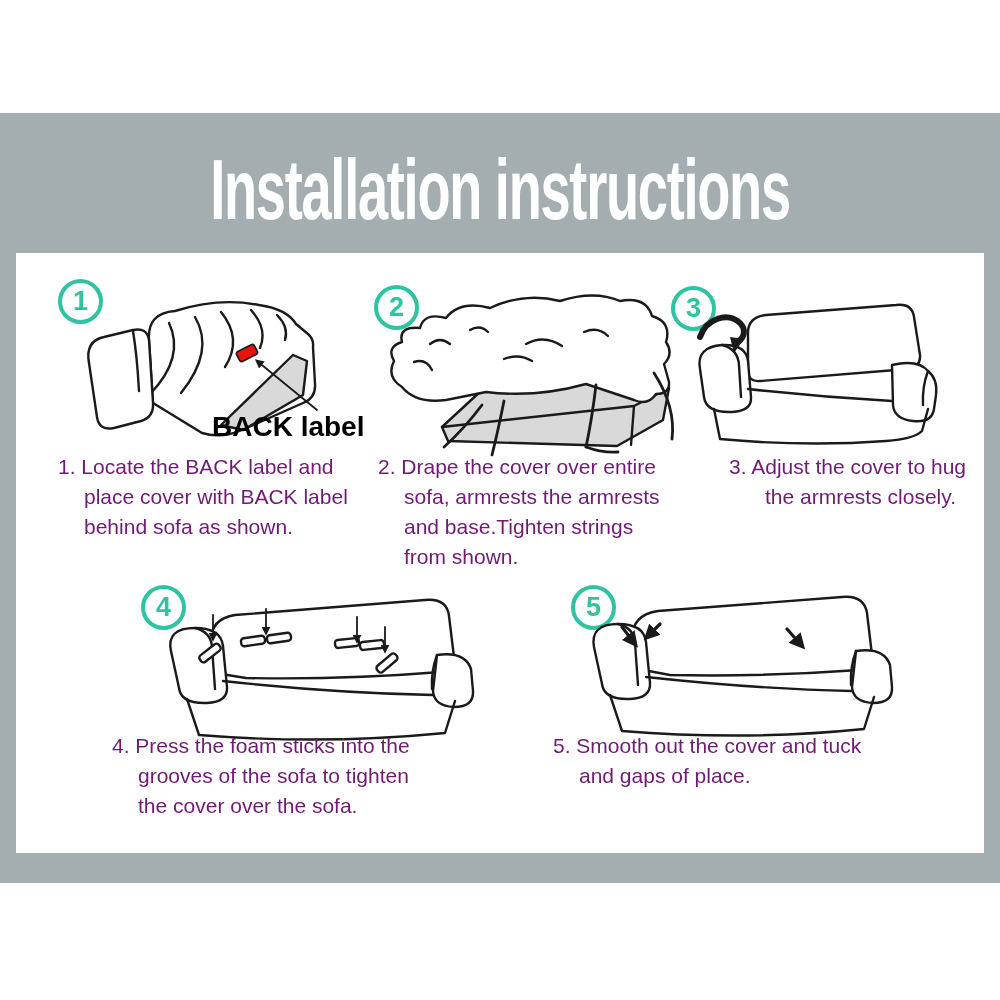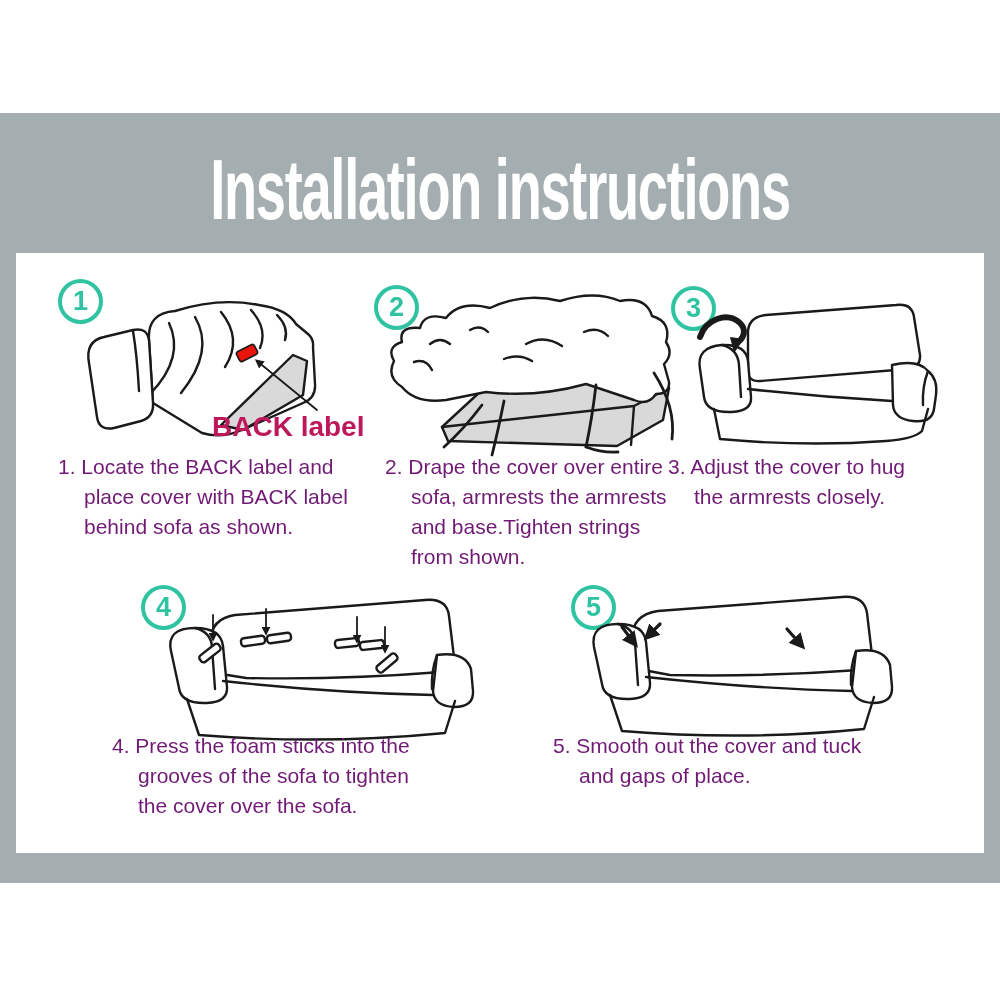--- a/index.html
+++ b/index.html
@@ -7,21 +7,21 @@
          font-family:"Liberation Sans",sans-serif;text-decoration:underline;}
   .gray-band{position:absolute;left:0;top:113px;width:1000px;height:770px;background:#a4adb0;}
   .title{position:absolute;left:0;top:140px;width:1000px;text-align:center;color:#ffffff;
          font-size:86px;font-weight:bold;letter-spacing:-2px;white-space:nowrap;
          transform:scaleX(0.63);transform-origin:500px 0;}
   .content{position:absolute;left:16px;top:253px;width:968px;height:600px;background:#ffffff;}
   .badge{position:absolute;width:37px;height:37px;border:4.5px solid #2fc3a2;border-radius:50%;
          color:#2fc3a2;font-size:27px;font-weight:bold;display:flex;align-items:center;justify-content:center;}
   .cap{position:absolute;font-size:21px;line-height:30px;color:#701a75;}
   .cap .line + .line{margin-left:26px;}
-  .callout{position:absolute;font-size:28px;font-weight:bold;color:#be185d;white-space:nowrap;}
+  .callout{position:absolute;font-size:28px;font-weight:bold;color:#000000;white-space:nowrap;}
   svg.illus{position:absolute;overflow:visible;}
   svg.illus *{stroke:#1a1a1a;stroke-width:2.4;fill:none;stroke-linecap:round;stroke-linejoin:round;}
   svg.illus .fw{fill:#ffffff;}
   svg.illus .fs{fill:#d9d9d9;}
   svg.illus .fr{fill:#e8130b;stroke-width:1.6;}
   svg.illus .fi{fill:#1a1a1a;stroke:none;}
   svg.illus .thin{stroke-width:1.8;}
   svg.illus .mid{stroke-width:2.8;}
   svg.illus .thick{stroke-width:6;}
   svg.illus .arrow3{stroke-width:3.2;}
@@ -87,21 +87,21 @@
       <path d="M142,55 Q160,45 178,57"></path>
       <path d="M200,43 Q214,37 224,47"></path>
       <path d="M120,70 Q135,64 148,72"></path>
       <path class="mid" d="M98,116 Q80,140 60,158"></path>
       <path class="mid" d="M120,112 Q114,142 108,166"></path>
       <path class="mid" d="M212,96 Q208,130 202,158"></path>
       <path class="mid" d="M202,158 Q218,164 234,163"></path>
       <path class="mid" d="M270,84 Q292,118 288,150"></path>
     </svg>
 
-    <div class="cap" style="left:362px;top:199px;margin-left:7px;">
+    <div class="cap" style="left:362px;top:199px;">
       <div class="line">2. Drape the cover over entire</div>
       <div class="line">sofa, armrests the armrests</div>
       <div class="line">and base.Tighten strings</div>
       <div class="line">from shown.</div>
     </div>
 
     <div class="badge" style="left:655px;top:33px;">
       <span>3</span>
     </div>
 
@@ -110,21 +110,21 @@
       <path class="fw" d="M16,74 Q12,52 38,50 Q62,49 64,66 L67,102 Q68,116 48,117 Q22,118 20,102 Z"></path>
       <path d="M38,50 Q54,54 55,70 L57,102"></path>
       <path class="fw" d="M208,70 Q234,64 244,76 Q254,84 252,100 L250,114 Q248,128 229,126 Q210,124 209,110 Z"></path>
       <path d="M244,76 Q238,92 239,110"></path>
       <path d="M64,94 Q136,102 208,106"></path>
       <path d="M30,114 L36,144 Q122,152 202,146 Q230,144 238,136 L244,114"></path>
       <path class="thick" d="M16,42 C22,24 44,16 56,28 C62,34 61,42 54,47"></path>
       <polygon class="fi" points="46,42 60,44 50,58"></polygon>
     </svg>
 
-    <div class="cap" style="left:652px;top:199px;">
+    <div class="cap" style="left:713px;top:199px;text-align:center;">
       <div class="line">3. Adjust the cover to hug</div>
       <div class="line">the armrests closely.</div>
     </div>
 
     <div class="badge" style="left:125px;top:332px;">
       <span>4</span>
     </div>
 
     <svg class="illus" style="left:135px;top:328px;" width="340" height="168" viewBox="0 0 340 168">
       <path class="fw" d="M60,66 Q57,38 84,34 L274,19 Q296,17 298,35 L303,76 Q304,89 290,91 Q190,99 95,97 L64,92 Q59,90 60,80 Z"></path>

